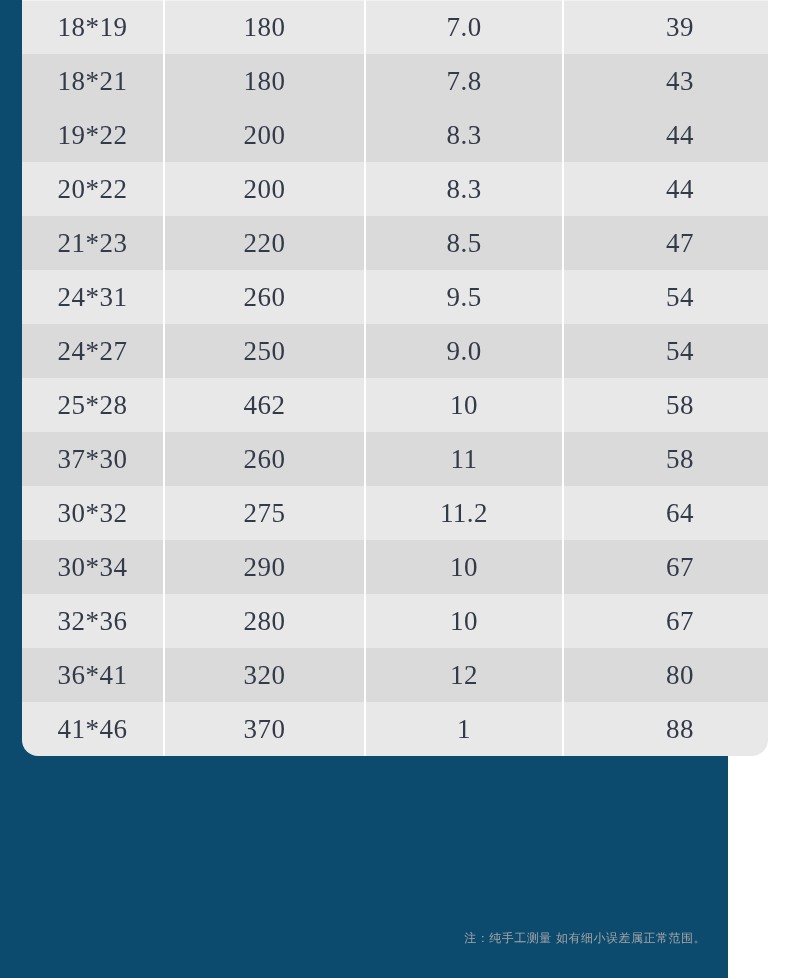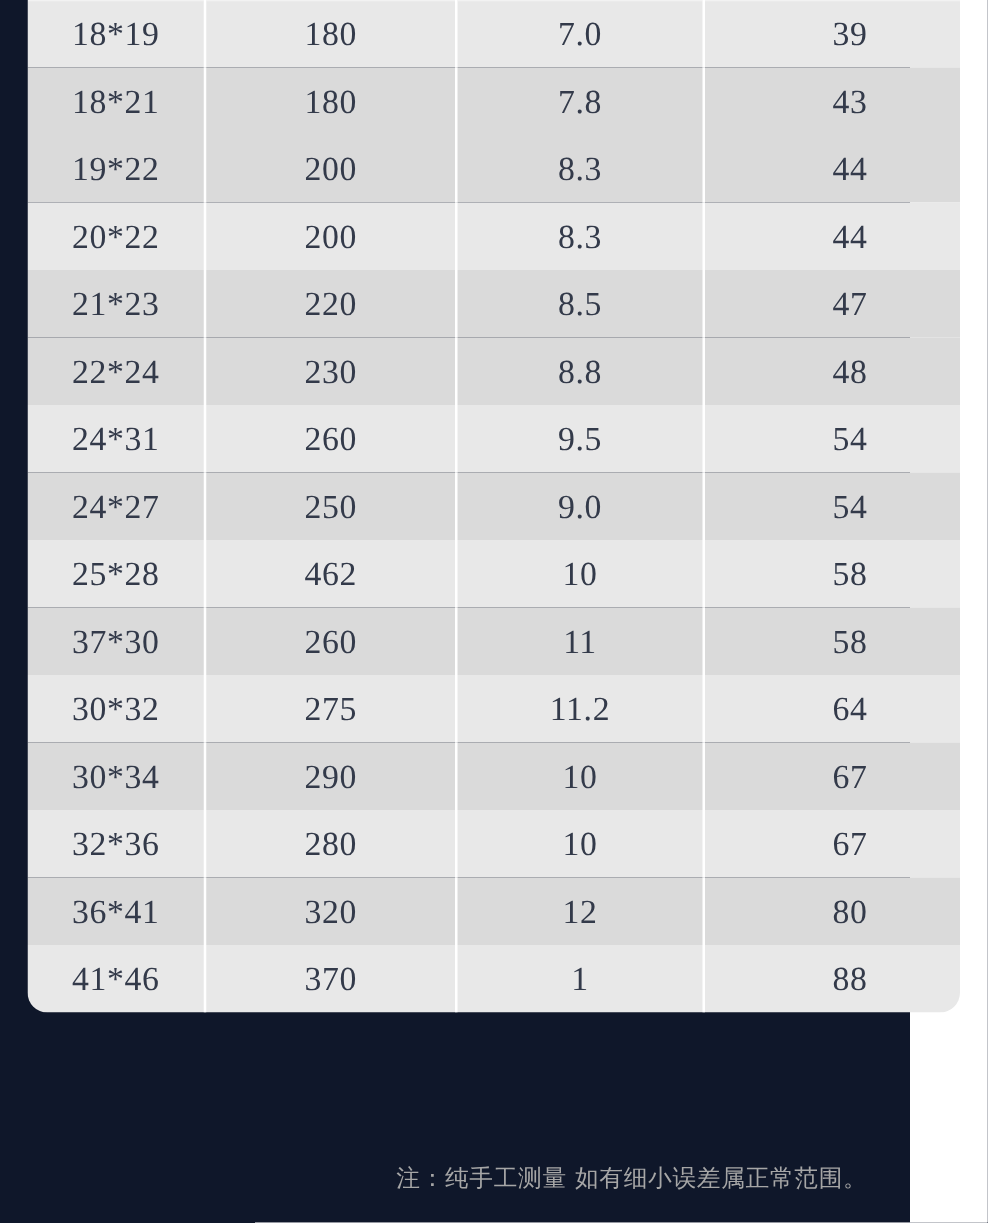--- a/index.html
+++ b/index.html
@@ -11,21 +11,21 @@
     width: 790px;
     height: 978px;
     overflow: hidden;
     font-family: "Liberation Serif", "DejaVu Serif", serif;
   }
 
   #page {
     position: relative;
     width: 728px;
     height: 978px;
-    background: #0f172a;
+    background: #0c4a6e;
     box-sizing: border-box;
     text-decoration: underline;
   }
 
   .spec-table {
     position: absolute;
     left: 22px;
     top: 0px;
     width: 746px;
     border-collapse: collapse;
@@ -59,24 +59,24 @@
     border-right: none;
     padding-left: 28px;
   }
 
   .spec-table tr:first-child td {
     box-shadow: inset 0 1px 0 #f2f2f2;
   }
 
   .note {
     position: absolute;
-    right: 34px;
+    right: 22px;
     top: 930px;
     font-family: "DejaVu Sans", "Liberation Sans", sans-serif;
-    font-size: 19px;
+    font-size: 12px;
     color: #a6a6a6;
     letter-spacing: 0.5px;
     white-space: nowrap;
   }
 </style>
 </head>
 <body>
 
 <div id="page">
 
@@ -110,26 +110,20 @@
           <td>20*22</td>
           <td>200</td>
           <td>8.3</td>
           <td>44</td>
         </tr>
         <tr class="row-dark">
           <td>21*23</td>
           <td>220</td>
           <td>8.5</td>
           <td>47</td>
-        </tr>
-        <tr class="row-dark">
-          <td>22*24</td>
-          <td>230</td>
-          <td>8.8</td>
-          <td>48</td>
         </tr>
         <tr class="row-light">
           <td>24*31</td>
           <td>260</td>
           <td>9.5</td>
           <td>54</td>
         </tr>
         <tr class="row-dark">
           <td>24*27</td>
           <td>250</td>

